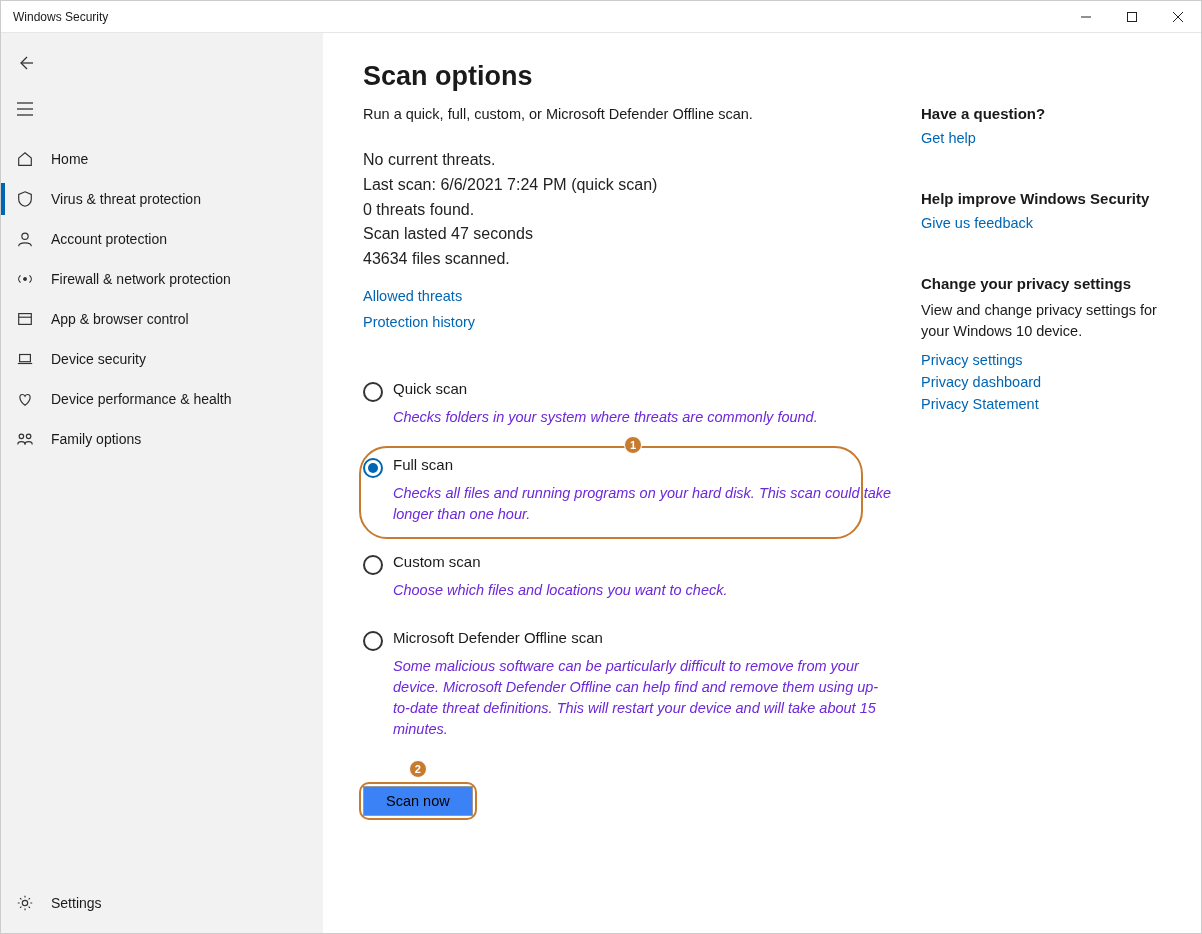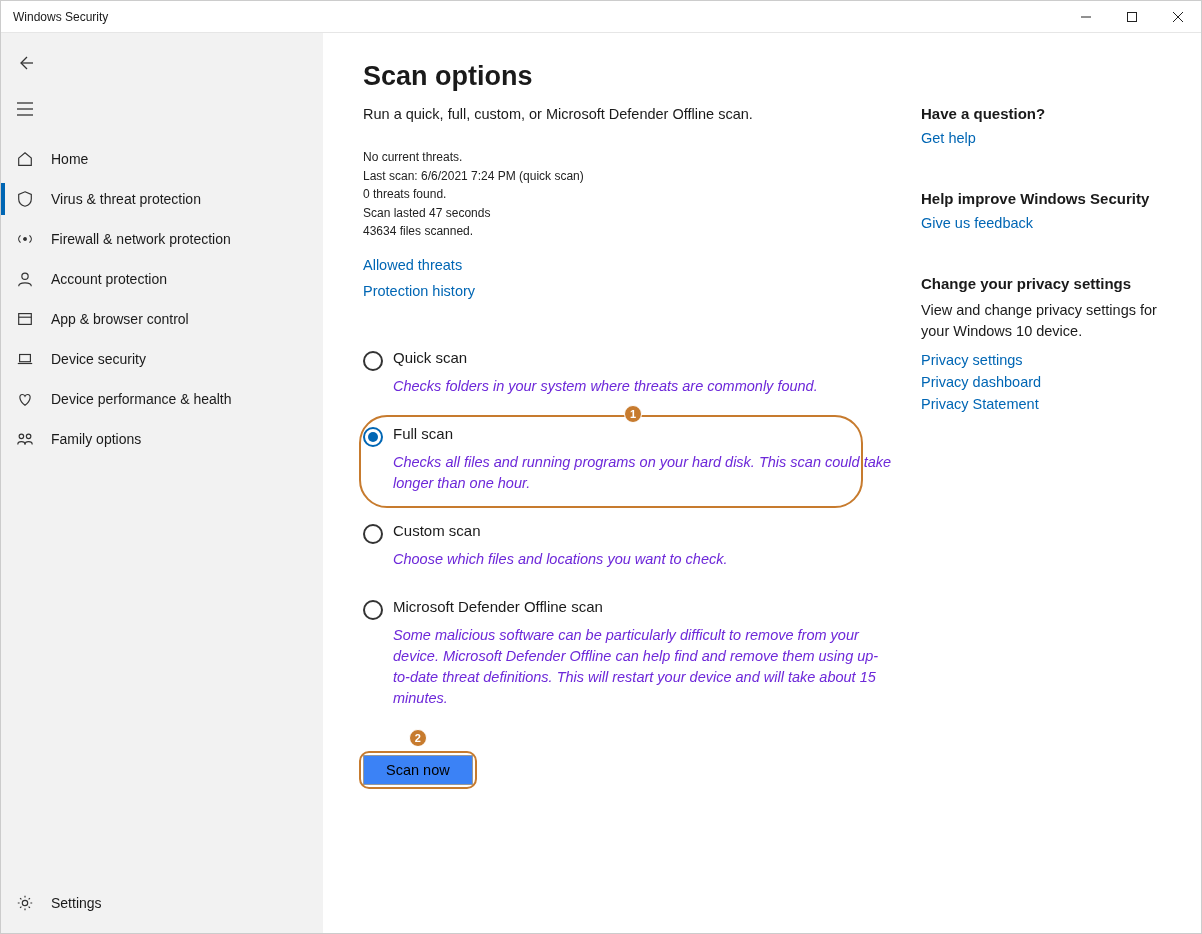--- a/index.html
+++ b/index.html
@@ -77,21 +77,21 @@
     flex: 1;
     display: flex;
     padding: 28px 40px 0 40px;
     overflow: auto;
     justify-content: space-between;
   }
   .main-col { width: 540px; }
   .aside-col { margin-left: 18px; width: 240px; padding-top: 44px; }
   h1.page-title { font-size: 27px; font-weight: 600; margin-bottom: 14px; }
   .subtitle { font-size: 14.5px; color: #1a1a1a; margin-bottom: 26px; }
-  .status-line { font-size: 12px; line-height: 1.55; color: #222; }
+  .status-line { font-size: 16px; line-height: 1.55; color: #222; }
   .link { color: #0066b4; font-size: 14.5px; cursor: pointer; display: block; }
   .link.sp { margin-top: 16px; }
   .link.sp2 { margin-top: 10px; }
   .scan-options { margin-top: 50px; }
   .radio-row { display: flex; align-items: flex-start; margin-bottom: 28px; position: relative; }
   .radio-outer {
     width: 20px; height: 20px;
     border: 2px solid #333;
     border-radius: 50%;
     flex-shrink: 0;
@@ -207,35 +207,35 @@
       <span class="nav-icon">
           <svg viewBox="0 0 20 20">
             <path d="M10 2 L17 5 V10 C17 14 14 17 10 18 C6 17 3 14 3 10 V5 Z"></path>
           </svg>
         </span>
       <span>Virus &amp; threat protection</span>
     </div>
     <div class="nav-item">
       <span class="nav-icon">
           <svg viewBox="0 0 20 20">
+            <circle cx="10" cy="7" r="3.5"></circle>
+            <path d="M3 18 C3 13 17 13 17 18"></path>
+          </svg>
+        </span>
+      <span>Account protection</span>
+    </div>
+    <div class="nav-item">
+      <span class="nav-icon">
+          <svg viewBox="0 0 20 20">
             <path d="M5 6 C2 9 2 11 5 14"></path>
             <path d="M15 6 C18 9 18 11 15 14"></path>
             <circle cx="10" cy="10" r="1.5" fill="#333"></circle>
           </svg>
         </span>
       <span>Firewall &amp; network protection</span>
-    </div>
-    <div class="nav-item">
-      <span class="nav-icon">
-          <svg viewBox="0 0 20 20">
-            <circle cx="10" cy="7" r="3.5"></circle>
-            <path d="M3 18 C3 13 17 13 17 18"></path>
-          </svg>
-        </span>
-      <span>Account protection</span>
     </div>
     <div class="nav-item">
       <span class="nav-icon">
           <svg viewBox="0 0 20 20">
             <rect x="3" y="4" width="14" height="12"></rect>
             <line x1="3" y1="8" x2="17" y2="8"></line>
           </svg>
         </span>
       <span>App &amp; browser control</span>
     </div>

